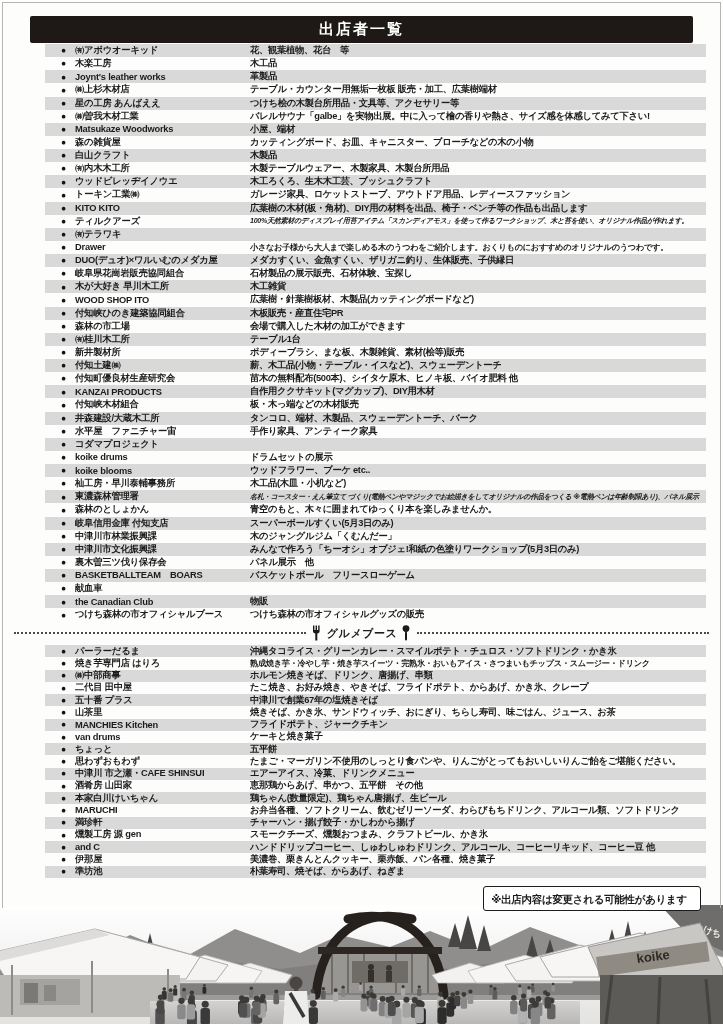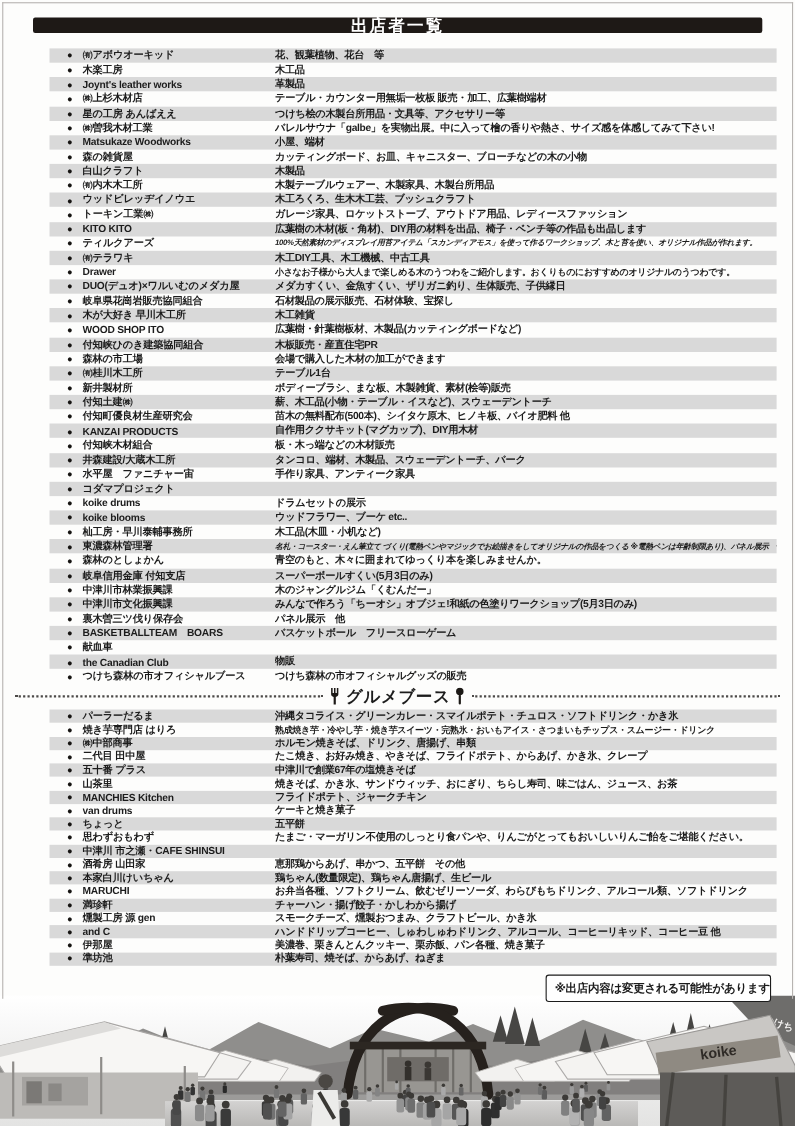--- a/index.html
+++ b/index.html
@@ -6,21 +6,21 @@
   body{
     width:723px;height:1024px;position:relative;overflow:hidden;
     background:#fdfdfc;
     font-family:"Liberation Sans","DejaVu Sans",sans-serif;
     color:var(--text,#1c1c1c);
     -webkit-font-smoothing:antialiased;
   }
   .frame{position:absolute;left:2px;top:2px;width:717px;height:905px;
     border:1px solid #b7b4b1;border-bottom:none;pointer-events:none;z-index:5;}
   .title-bar{
-    position:absolute;left:30px;top:16px;width:663px;height:14px;
+    position:absolute;left:30px;top:16px;width:663px;height:27px;
     background:var(--header_bg,#1e1916);border-radius:2px;
     display:flex;align-items:center;justify-content:center;z-index:2;
   }
   .title-bar span{color:#fff;font-size:15px;font-weight:bold;letter-spacing:2px;}
   .list{position:absolute;left:45px;width:661px;z-index:2;}
   #vendor-list{top:44px;}
   #gourmet-list{top:645px;}
   .row{display:flex;align-items:center;padding-left:16px;box-sizing:border-box;}
   #vendor-list .row{height:13.14px;}
   #gourmet-list .row{height:12.26px;}
@@ -31,25 +31,25 @@
   .desc{flex:1;font-size:9.3px;font-weight:bold;white-space:nowrap;
     overflow:hidden;letter-spacing:-0.3px;}
   .desc.sm{font-size:8.2px;}
   .desc.xs{font-size:7.1px;font-style:italic;}
   .divider{
     position:absolute;left:14px;top:622px;width:695px;height:22px;
     display:flex;align-items:center;z-index:2;
   }
   .dotline{flex:1;border-top:2px dotted #4c4a48;height:0;}
   .divider-label{display:flex;align-items:center;gap:4px;padding:0 6px;}
-  .divider-label b{font-size:15px;font-weight:bold;letter-spacing:0.5px;}
+  .divider-label b{font-size:11px;font-weight:bold;letter-spacing:0.5px;}
   .note-box{
     position:absolute;right:22px;top:886px;z-index:3;
     border:1.5px solid var(--note_border,#1c1c1c);border-radius:3px;
-    background:#fff;padding:2px 0 3px 7px;
+    background:#fff;padding:2px 13px 3px 7px;
   }
   .note-box span{font-size:10.5px;font-weight:bold;letter-spacing:-0.3px;}
   .photo{position:absolute;left:0;bottom:0;width:723px;height:119px;z-index:1;}
   svg{display:block;}
 </style>
 </head>
 <body>
 
 <div class="frame"></div>
 
@@ -138,21 +138,20 @@
 
   <div class="row">
     <span class="bullet">●</span>
     <span class="name">ティルクアーズ</span>
     <span class="desc xs">100%天然素材のディスプレイ用苔アイテム「スカンディアモス」を使って作るワークショップ、木と苔を使い、オリジナル作品が作れます。</span>
   </div>
 
   <div class="row stripe">
     <span class="bullet">●</span>
     <span class="name">㈲テラワキ</span>
-    <span class="desc">木工DIY工具、木工機械、中古工具</span>
   </div>
 
   <div class="row">
     <span class="bullet">●</span>
     <span class="name">Drawer</span>
     <span class="desc sm">小さなお子様から大人まで楽しめる木のうつわをご紹介します。おくりものにおすすめのオリジナルのうつわです。</span>
   </div>
 
   <div class="row stripe">
     <span class="bullet">●</span>
@@ -393,20 +392,21 @@
 
   <div class="row">
     <span class="bullet">●</span>
     <span class="name">思わずおもわず</span>
     <span class="desc">たまご・マーガリン不使用のしっとり食パンや、りんごがとってもおいしいりんご飴をご堪能ください。</span>
   </div>
 
   <div class="row stripe">
     <span class="bullet">●</span>
     <span class="name">中津川 市之瀬・CAFE SHINSUI</span>
+    <span class="desc">エアーアイス、冷菓、ドリンクメニュー</span>
   </div>
 
   <div class="row">
     <span class="bullet">●</span>
     <span class="name">酒肴房 山田家</span>
     <span class="desc">恵那鶏からあげ、串かつ、五平餅　その他</span>
   </div>
 
   <div class="row stripe">
     <span class="bullet">●</span>

